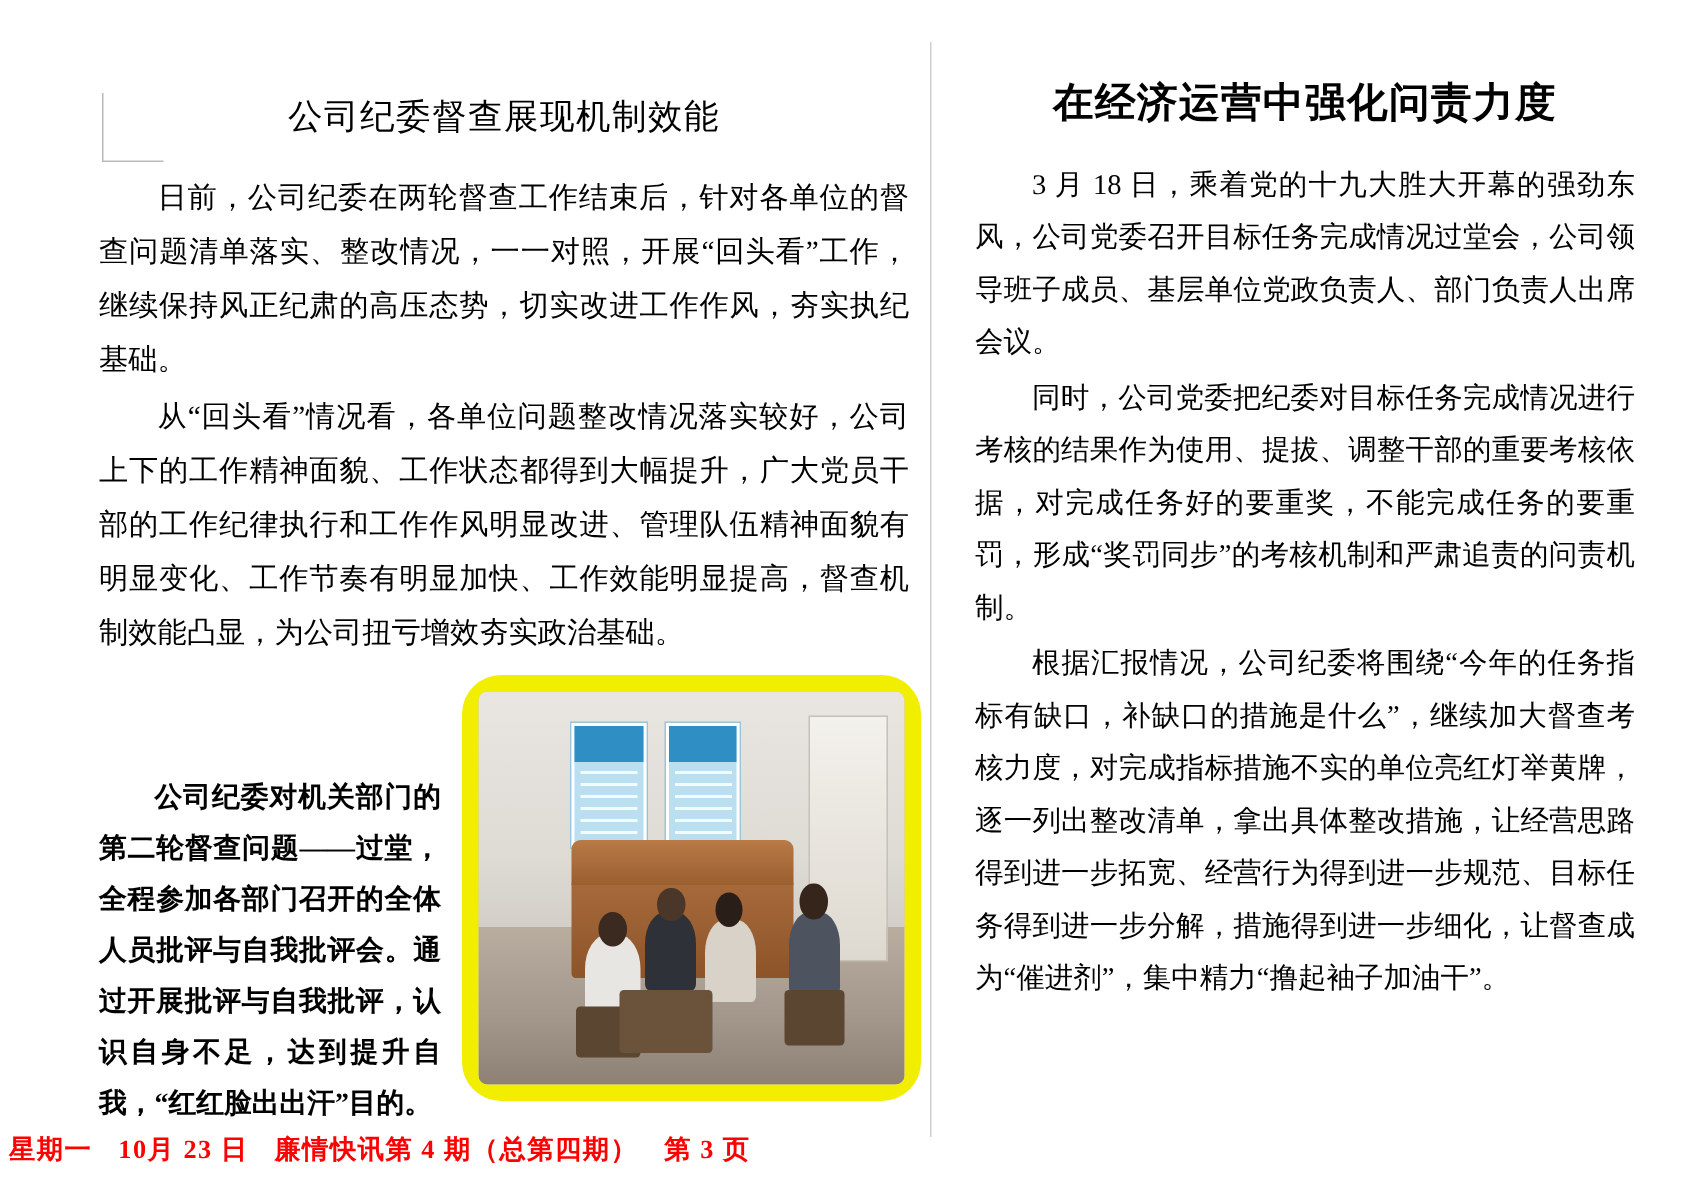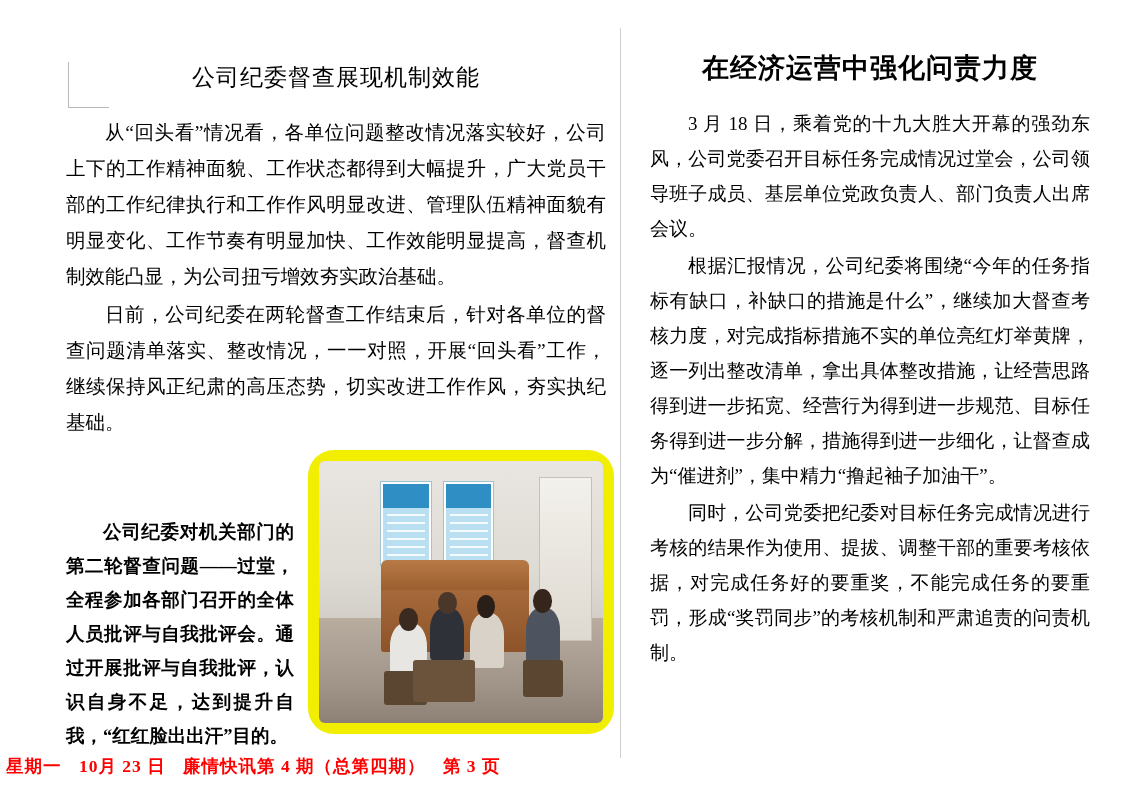--- a/index.html
+++ b/index.html
@@ -179,22 +179,22 @@
 </head>
 <body>
 
 <div class="page">
 
   <div class="col-divider"></div>
   <div class="corner-mark"></div>
 
   <div class="left-col">
     <div class="headline-left">公司纪委督查展现机制效能</div>
+    <p class="body-p">日前，公司纪委在两轮督查工作结束后，针对各单位的督查问题清单落实、整改情况，一一对照，开展“回头看”工作，继续保持风正纪肃的高压态势，切实改进工作作风，夯实执纪基础。</p>
     <p class="body-p">从“回头看”情况看，各单位问题整改情况落实较好，公司上下的工作精神面貌、工作状态都得到大幅提升，广大党员干部的工作纪律执行和工作作风明显改进、管理队伍精神面貌有明显变化、工作节奏有明显加快、工作效能明显提高，督查机制效能凸显，为公司扭亏增效夯实政治基础。</p>
-    <p class="body-p">日前，公司纪委在两轮督查工作结束后，针对各单位的督查问题清单落实、整改情况，一一对照，开展“回头看”工作，继续保持风正纪肃的高压态势，切实改进工作作风，夯实执纪基础。</p>
   </div>
 
   <div class="caption-block">公司纪委对机关部门的第二轮督查问题——过堂，全程参加各部门召开的全体人员批评与自我批评会。通过开展批评与自我批评，认识自身不足，达到提升自我，“红红脸出出汗”目的。</div>
 
   <div class="photo-frame">
     <div class="photo">
       <div class="ph-wall"></div>
       <div class="ph-floor"></div>
 
       <div class="ph-board" style="left:22%; top:8%; width:16%; height:30%;">
@@ -223,22 +223,22 @@
 
       <div class="ph-chair" style="left:23%; top:80%; width:15%; height:13%;"></div>
       <div class="ph-chair" style="left:72%; top:76%; width:14%; height:14%;"></div>
       <div class="ph-table"></div>
     </div>
   </div>
 
   <div class="right-col">
     <div class="headline-right">在经济运营中强化问责力度</div>
     <p class="body-p">3 月 18 日，乘着党的十九大胜大开幕的强劲东风，公司党委召开目标任务完成情况过堂会，公司领导班子成员、基层单位党政负责人、部门负责人出席会议。</p>
+    <p class="body-p">同时，公司党委把纪委对目标任务完成情况进行考核的结果作为使用、提拔、调整干部的重要考核依据，对完成任务好的要重奖，不能完成任务的要重罚，形成“奖罚同步”的考核机制和严肃追责的问责机制。</p>
     <p class="body-p">根据汇报情况，公司纪委将围绕“今年的任务指标有缺口，补缺口的措施是什么”，继续加大督查考核力度，对完成指标措施不实的单位亮红灯举黄牌，逐一列出整改清单，拿出具体整改措施，让经营思路得到进一步拓宽、经营行为得到进一步规范、目标任务得到进一步分解，措施得到进一步细化，让督查成为“催进剂”，集中精力“撸起袖子加油干”。</p>
-    <p class="body-p">同时，公司党委把纪委对目标任务完成情况进行考核的结果作为使用、提拔、调整干部的重要考核依据，对完成任务好的要重奖，不能完成任务的要重罚，形成“奖罚同步”的考核机制和严肃追责的问责机制。</p>
   </div>
 
   <div class="footer">
     <span>星期一</span>
     <span>10月 23 日</span>
     <span>廉情快讯第 4 期（总第四期）</span>
     <span>第 3 页</span>
   </div>
 
 </div>

